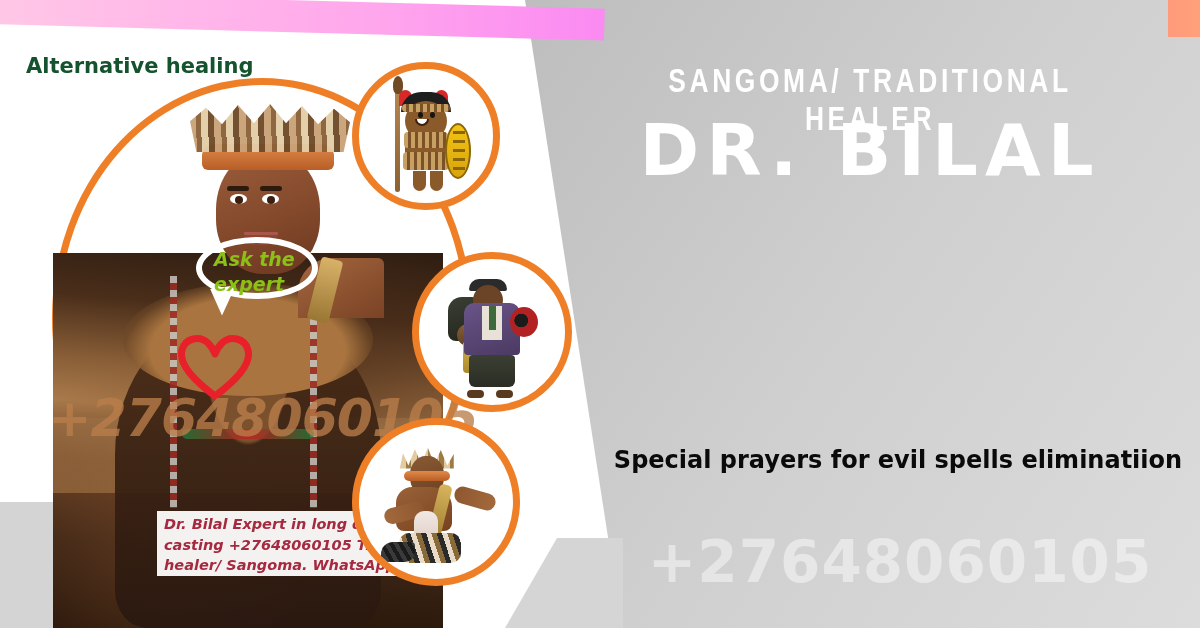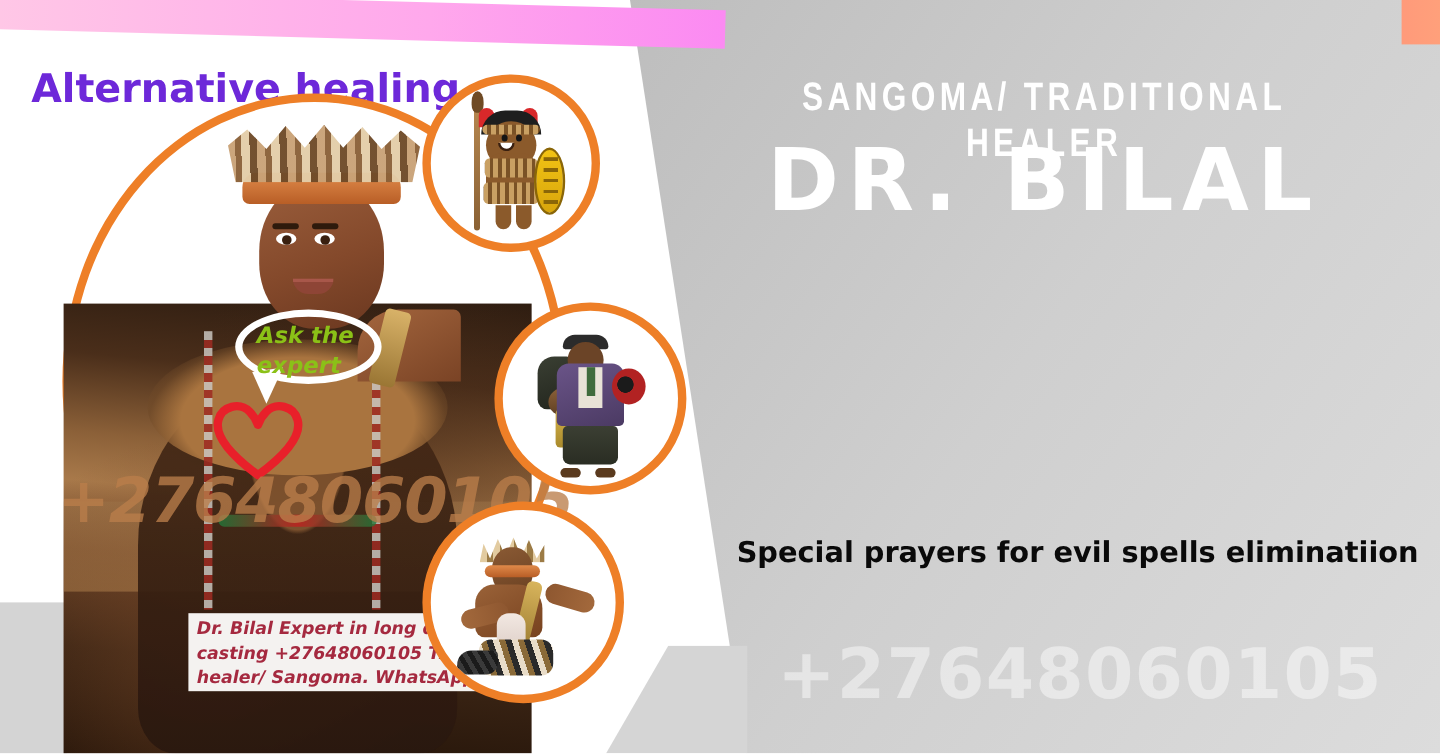--- a/index.html
+++ b/index.html
@@ -66,21 +66,21 @@
   .r-watermark {
     position:absolute; left:600px; top:528px; width:600px;
     text-align:center; color:rgba(255,255,255,0.46);
     font-size:58px; font-weight:bold; letter-spacing:1px;
     font-family:"DejaVu Sans", sans-serif;
   }
 
   
   .l-title {
     position:absolute; left:26px; top:54px;
-    color:#6d28d9; font-size:33px; font-weight:bold;
+    color:#14532d; font-size:21px; font-weight:bold;
     font-family:"DejaVu Sans", sans-serif;
   }
 
   
   .big-arc {
     position:absolute; left:52px; top:78px; width:420px; height:480px;
     border:7px solid #EE7F27; border-radius:50%;
     background:transparent;
   }
 
@@ -125,21 +125,21 @@
     border-radius:6px; opacity:.8;
   }
 
   
   .heart {
     position:absolute; left:176px; top:331px; width:78px; height:70px;
   }
 
   
   .bubble {
-    position:absolute; left:196px; top:258px; width:122px; height:78px;
+    position:absolute; left:196px; top:237px; width:122px; height:78px;
     background:transparent;
   }
   .bubble-body {
     position:absolute; left:0; top:0; width:122px; height:62px;
     border:6px solid #FFFFFF; border-radius:50%;
   }
   .bubble-tail {
     position:absolute; left:16px; top:50px; width:0; height:0;
     border-left:8px solid transparent; border-right:18px solid transparent;
     border-top:28px solid #FFFFFF;

